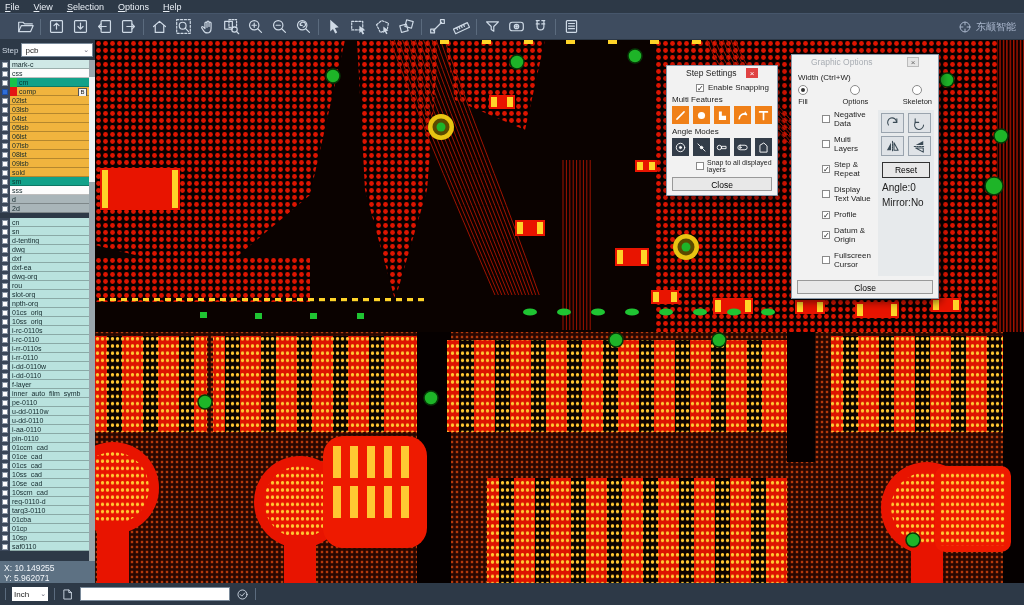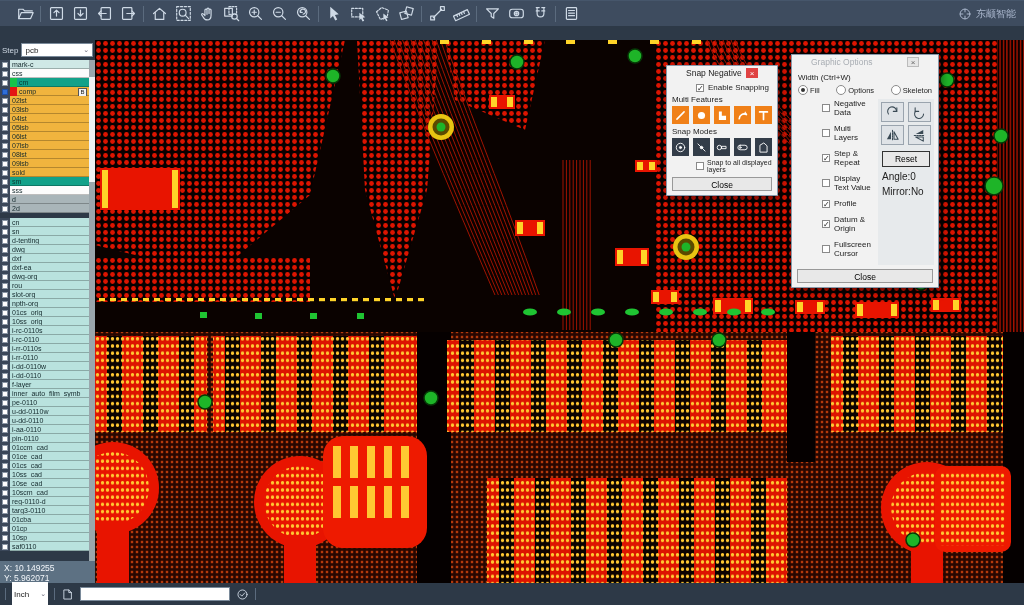--- a/index.html
+++ b/index.html
@@ -63,45 +63,52 @@
   .btnrow{display:flex;gap:4px;margin:2px 5px;}
   .snapbtn{width:18px;height:18px;background:#f08018;display:flex;align-items:center;justify-content:center;color:#fff;}
   .modebtn{width:18px;height:18px;background:#333d49;display:flex;align-items:center;justify-content:center;color:#fff;}
   .close-btn{display:block;margin:4px 5px;height:14px;width:calc(100% - 10px);background:#e8e8e8;border:1px solid #999;
              font-size:8.5px;text-align:center;line-height:12px;font-family:"Liberation Sans",sans-serif;}
   .snap-dlg{left:571px;top:25px;width:112px;}
   .g-dlg{left:696px;top:14px;width:148px;}
   .g-title{color:#a8adb3;}
   .g-width{margin:4px 6px 3px;}
   .g-radios{display:flex;align-items:center;gap:3px;margin:2px 6px 4px;justify-content:space-between;font-size:7.5px;}
-  .g-radio-item{display:flex;align-items:center;gap:2px;}
+  .g-radio-item{display:flex;align-items:center;gap:2px;flex-direction:column;}
   .g-bodyrow{display:flex;margin:0 4px;}
   .g-checks{flex:1;}
   .g-checks .checkrow{margin:0 2px 7px;}
   .g-panel{width:56px;background:#e7eaec;padding:3px 2px;box-sizing:border-box;}
   .g-rot{display:grid;grid-template-columns:24px 24px;gap:3px;justify-content:center;}
   .rotbtn{width:23px;height:20px;background:#dfe3e7;border:1px solid #9aa4ae;display:flex;align-items:center;
           justify-content:center;color:#3a4a55;box-sizing:border-box;}
   .reset-btn{display:block;margin:6px auto 4px;width:48px;height:16px;background:#e8e8e8;border:1px solid #333;
              font-size:8.5px;line-height:13px;text-align:center;font-family:"Liberation Sans",sans-serif;}
   .g-info{font-size:10px;margin:4px 2px 0;}
   
   .bottombar{position:absolute;bottom:0;left:0;height:22px;width:1024px;background:#2d3947;display:flex;
              align-items:center;gap:6px;padding:0 5px;box-sizing:border-box;z-index:30;}
   .bsep{width:1px;height:12px;background:#5b6b7e;}
-  .unit-select{width:36px;height:24px;background:#fff;font-size:8px;display:flex;align-items:center;
+  .unit-select{width:36px;height:14px;background:#fff;font-size:8px;display:flex;align-items:center;
                justify-content:space-between;padding:0 2px;color:#222;box-sizing:border-box;}
   .bicon{color:#cfdae6;display:flex;align-items:center;}
   .cmd-input{width:150px;height:14px;background:#fff;border:1px solid #7a8a9a;font-size:9px;padding:0 3px;box-sizing:border-box;}
 </style>
 </head>
 <body>
 
 <div class="app">
 
+  <div class="menubar" id="menubar">
+      <span class="menu-item"><u>F</u>ile</span>
+      <span class="menu-item"><u>V</u>iew</span>
+      <span class="menu-item"><u>S</u>election</span>
+      <span class="menu-item"><u>O</u>ptions</span>
+      <span class="menu-item"><u>H</u>elp</span>
+    </div>
 
   <div class="toolbar" id="toolbar">
 
   <div class="tbtn">
         <span style="display:flex">
           <svg viewBox="0 0 20 20" width="17" height="17" fill="none" stroke="currentColor" stroke-width="1.4" stroke-linecap="round" stroke-linejoin="round">
             <path d="M2 16V5h5l2 2h9"></path>
             <path d="M2 16l3-7h14l-3 7z"></path>
           </svg>
         </span>
@@ -868,21 +875,21 @@
           <circle cx="346" cy="87" r="13" fill="#e8c412"></circle>
           <circle cx="346" cy="87" r="8.5" fill="#5a4a00"></circle>
           <circle cx="346" cy="87" r="4.5" fill="#1eb428"></circle>
           <circle cx="591" cy="207" r="13" fill="#e8c412"></circle>
           <circle cx="591" cy="207" r="8.5" fill="#5a4a00"></circle>
           <circle cx="591" cy="207" r="4.5" fill="#1eb428"></circle>
         </svg>
 
       <div class="dlg snap-dlg">
         <div class="dlg-title">
-          <span>Snap Negative</span>
+          <span>Step Settings</span>
           <span class="dlg-close snap-close"></span>
         </div>
         <div class="checkrow">
           <span class="dcheck on"></span>
           <span>Enable Snapping</span>
         </div>
         <div class="dlg-label">Multi Features</div>
         <div class="btnrow" id="snap-features">
             <div class="snapbtn">
               <span style="display:flex">
@@ -914,21 +921,21 @@
               </span>
             </div>
             <div class="snapbtn">
               <span style="display:flex">
                 <svg viewBox="0 0 20 20" width="13" height="13" fill="none" stroke="currentColor" stroke-width="1.4" stroke-linecap="round" stroke-linejoin="round">
                   <path d="M4 4.5h12M10 4.5V16" stroke-width="2.6"></path>
                 </svg>
               </span>
             </div>
           </div>
-        <div class="dlg-label">Snap Modes</div>
+        <div class="dlg-label">Angle Modes</div>
         <div class="btnrow" id="snap-modes">
             <div class="modebtn">
               <span style="display:flex">
                 <svg viewBox="0 0 20 20" width="13" height="13" fill="none" stroke="currentColor" stroke-width="1.4" stroke-linecap="round" stroke-linejoin="round">
                   <circle cx="10" cy="10" r="6.5"></circle>
                   <circle cx="10" cy="10" r="1.7" fill="currentColor"></circle>
                 </svg>
               </span>
             </div>
             <div class="modebtn">

